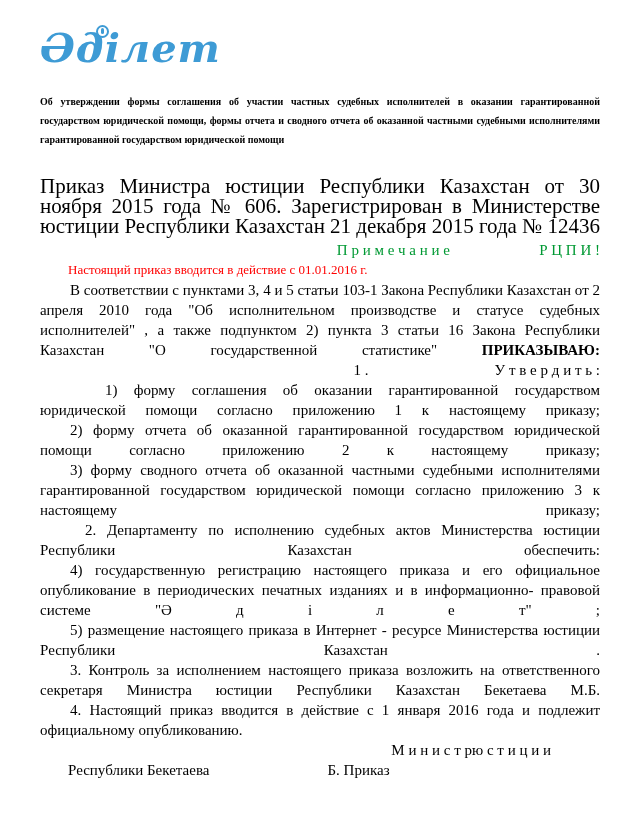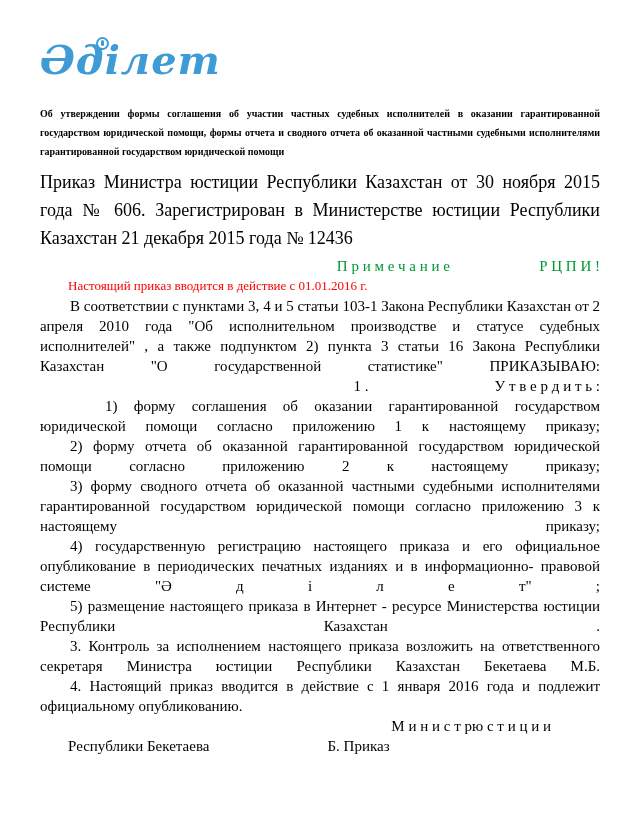--- a/index.html
+++ b/index.html
@@ -4,21 +4,21 @@
 <style>
   * { margin:0; padding:0; box-sizing:border-box; }
   html, body { background:#ffffff; }
   .page {
     position: relative;
     width: 640px;
     height: 828px;
     background: #ffffff;
     color: #000000;
     font-family: "Liberation Serif", serif;
-    padding: 36px 40px 0 40px;
+    padding: 24px 40px 0 40px;
     overflow: hidden;
   }
   .logo {
     position: relative;
     height: 60px;
     margin-bottom: 8px;
   }
   .logo-text {
     font-family: "DejaVu Serif", serif;
     font-style: italic;
@@ -48,36 +48,36 @@
     border-radius: 2px;
   }
   .title {
     margin-top: 4px;
     font-weight: bold;
     font-size: 10px;
     line-height: 19px;
     text-align: justify;
   }
   .meta {
-    margin-top: 7px;
-    font-size: 18px;
-    line-height: 28px;
+    margin-top: 27px;
+    font-size: 21px;
+    line-height: 20px;
     text-align: justify;
   }
   .body-text { margin-top: 4px; }
   .para {
     font-size: 15px;
     line-height: 20px;
     text-align: justify;
     text-indent: 30px;
   }
   .jlast { text-align-last: justify; }
   .ind-lg { text-indent: 65px; }
   .ind-md { text-indent: 45px; }
-  .b { font-weight: normal; }
+  .b { font-weight: bold; }
   .line-split {
     display: flex;
     justify-content: space-between;
     font-size: 15px;
     line-height: 20px;
   }
   .note-line { color: #009933; margin-left: 53%; }
   .utv-line { margin-left: 56%; }
   .minister-line { margin-left: 54%; justify-content: center; }
   .effect-line {
@@ -120,20 +120,21 @@
     <p class="para jlast"><span>В соответствии с пунктами 3, 4 и 5 статьи 103-1 Закона Республики Казахстан от 2 апреля 2010 года "Об исполнительном производстве и статусе судебных исполнителей" , а также подпунктом 2) пункта 3 статьи 16 Закона Республики Казахстан "О государственной статистике" </span><span class="b">ПРИКАЗЫВАЮ:</span></p>
 
     <div class="line-split utv-line">
       <span>1 .</span>
       <span>У т в е р д и т ь :</span>
     </div>
 
     <p class="para jlast ind-lg">1) форму соглашения об оказании гарантированной государством юридической помощи согласно приложению 1 к настоящему приказу;</p>
     <p class="para jlast">2) форму отчета об оказанной гарантированной государством юридической помощи согласно приложению 2 к настоящему приказу;</p>
     <p class="para jlast">3) форму сводного отчета об оказанной частными судебными исполнителями гарантированной государством юридической помощи согласно приложению 3 к настоящему приказу;</p>
+    <p class="para jlast ind-md">2. Департаменту по исполнению судебных актов Министерства юстиции Республики Казахстан обеспечить:</p>
     <p class="para jlast">4) государственную регистрацию настоящего приказа и его официальное опубликование в периодических печатных изданиях и в информационно- правовой системе "Ә д і л е т" ;</p>
     <p class="para jlast">5) размещение настоящего приказа в Интернет - ресурсе Министерства юстиции Республики Казахстан .</p>
     <p class="para jlast">3. Контроль за исполнением настоящего приказа возложить на ответственного секретаря Министра юстиции Республики Казахстан Бекетаева М.Б.</p>
     <p class="para">4. Настоящий приказ вводится в действие с 1 января 2016 года и подлежит официальному опубликованию.</p>
 
     <div class="line-split minister-line">
       <span>М и н и с т р</span>
       <span>ю с т и ц и и</span>
     </div>
 

